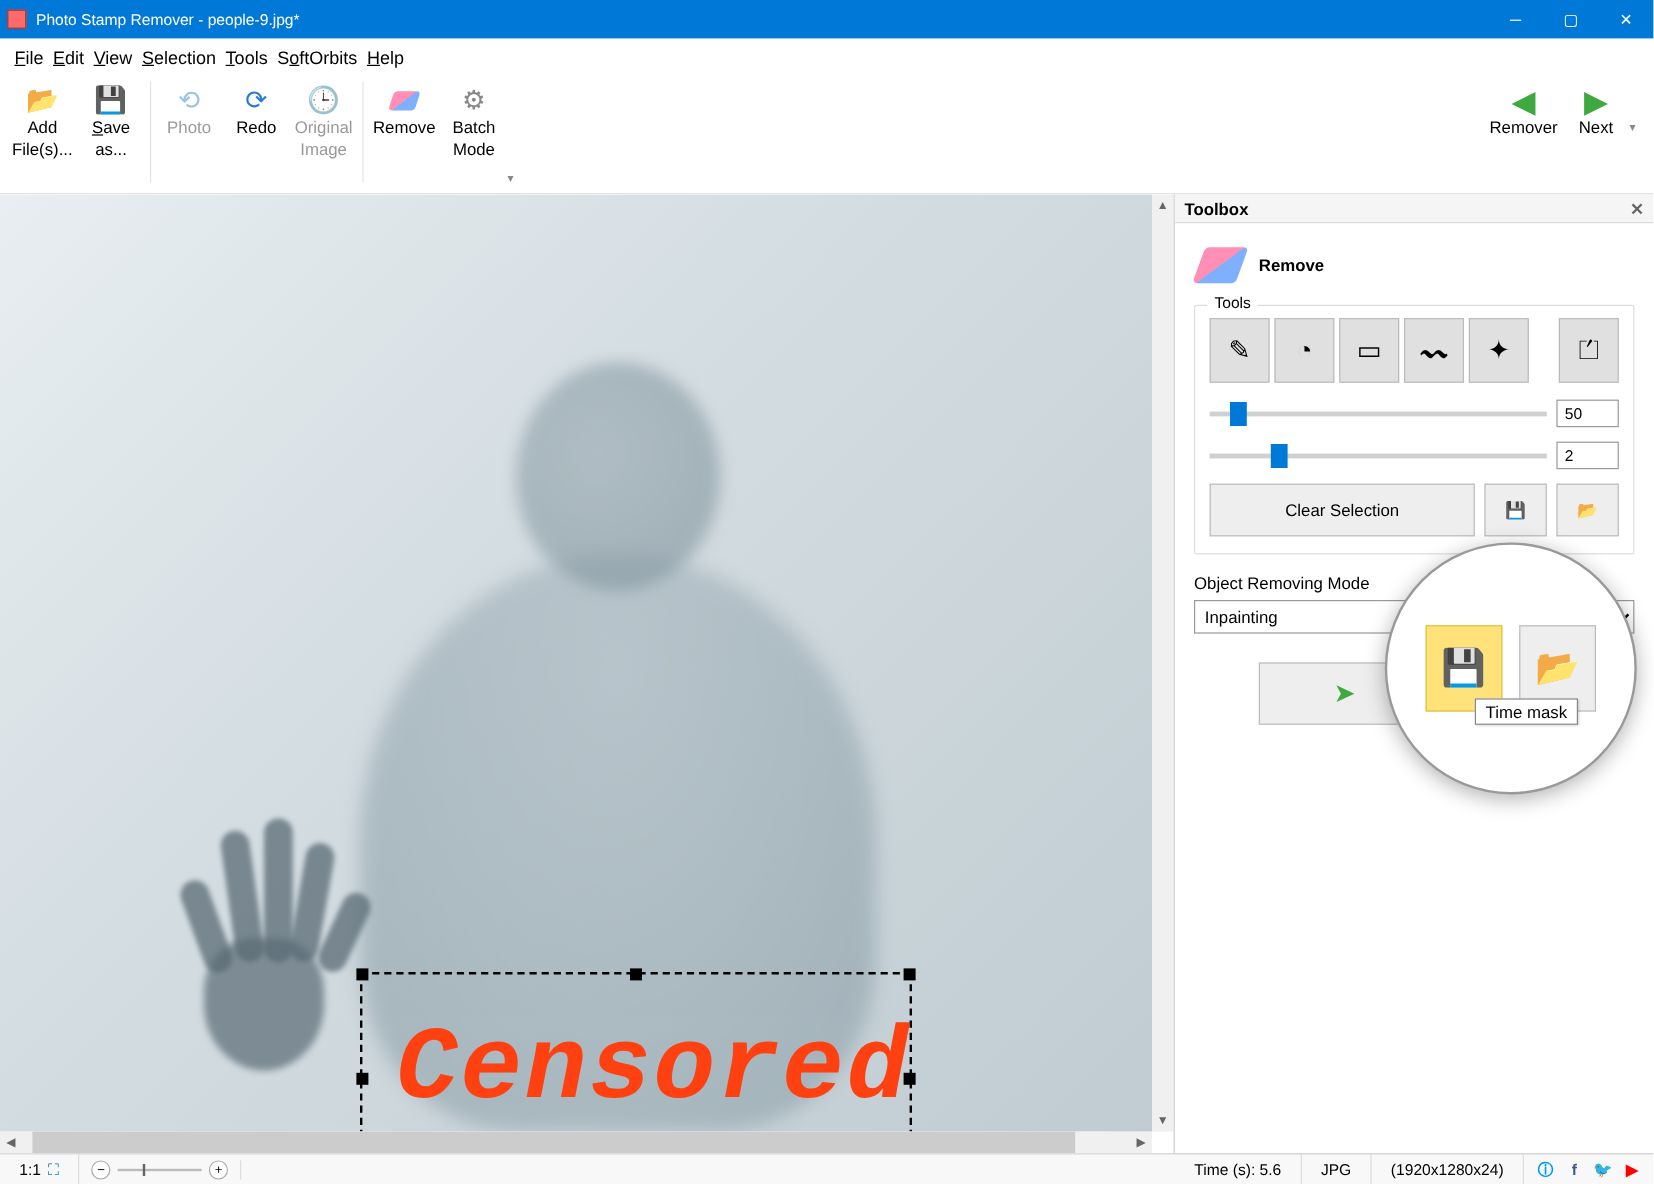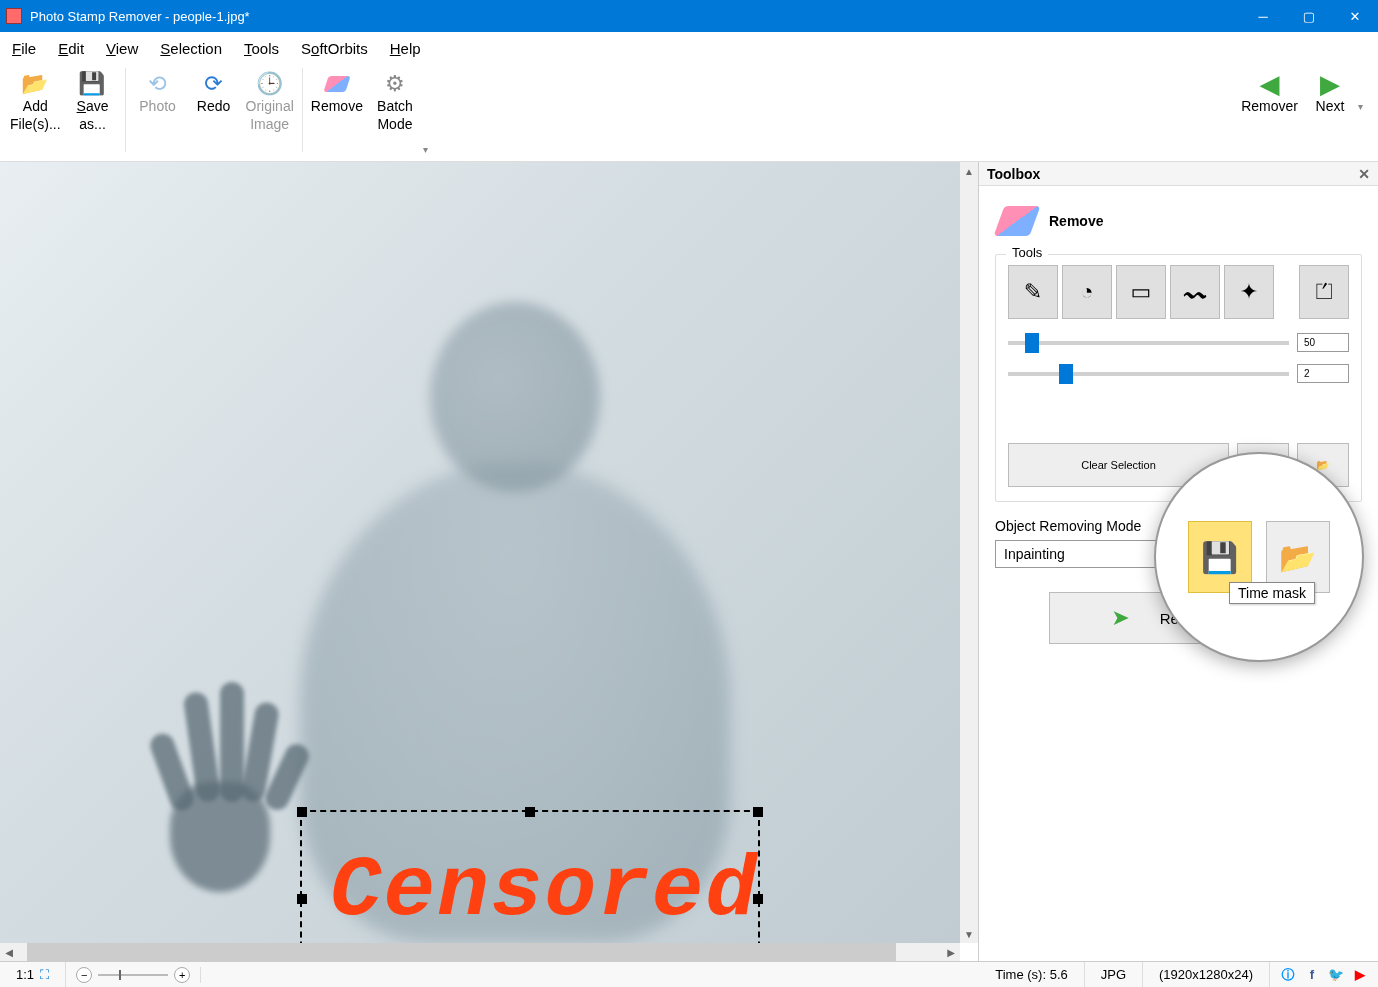--- a/index.html
+++ b/index.html
@@ -4,21 +4,21 @@
 <style>
 *{box-sizing:border-box;margin:0;padding:0;font-family:'Segoe UI',Tahoma,sans-serif;}
 html,body{width:1378px;height:987px;overflow:hidden;background:#fff;}
 
 .titlebar{height:32px;background:#0078d7;color:#fff;display:flex;align-items:center;padding-left:6px;}
 .titlebar .app-icon{width:16px;height:16px;background:#ff6b6b;border:1px solid #933;margin-right:8px;}
 .titlebar .title{font-size:13px;flex:1;}
 .titlebar .win-ctrl{display:flex;}
 .titlebar .win-btn{width:46px;height:32px;display:flex;align-items:center;justify-content:center;font-size:13px;cursor:pointer;}
 
-.menubar{height:32px;display:flex;align-items:center;padding:16px 8px;gap:14px;font-size:15px;}
+.menubar{height:32px;display:flex;align-items:center;padding:16px 8px;font-size:15px;}
 .menubar .mi{cursor:pointer;padding:2px 4px;}
 .menubar .mi u{text-decoration:underline;}
 
 .toolbar{height:98px;display:flex;align-items:flex-start;padding:4px 6px 0;border-bottom:1px solid #ddd;position:relative;}
 .tool-btn{display:flex;flex-direction:column;align-items:center;justify-content:flex-start;min-width:56px;padding:2px 4px;cursor:pointer;text-align:center;font-size:14px;line-height:1.25;}
 .tool-btn .ico{width:28px;height:28px;display:flex;align-items:center;justify-content:center;font-size:22px;}
 .tool-btn.disabled{color:#999;}
 .tool-sep{width:1px;height:84px;background:#e4e4e4;margin:0 4px;}
 .toolbar .nav-group{margin-left:auto;display:flex;}
 .dropdown-indicator{width:14px;font-size:10px;color:#888;align-self:flex-end;margin-bottom:6px;cursor:pointer;}
@@ -56,23 +56,23 @@
 .tbx-title{display:flex;align-items:center;gap:14px;padding:6px 4px 18px;}
 .eraser{width:36px;height:30px;background:linear-gradient(135deg,#ff8fb5 50%,#7eb0ff 50%);transform:skew(-20deg);border-radius:4px;}
 .group{border:1px solid #ddd;border-radius:2px;padding:10px 12px 14px;margin-bottom:16px;position:relative;}
 .group-label{position:absolute;top:-10px;left:10px;background:#fff;padding:0 6px;font-size:13px;}
 .tool-row{display:flex;gap:4px;margin-bottom:14px;}
 .tbtn{width:50px;height:54px;border:1px solid #bbb;background:#e0e0e0;display:flex;align-items:center;justify-content:center;font-size:22px;cursor:pointer;}
 .tbtn.far{margin-left:auto;}
 .slider-row{display:flex;align-items:center;gap:8px;margin:6px 0 12px;}
 .slider-track{flex:1;height:4px;background:#d0d0d0;position:relative;}
 .slider-thumb{position:absolute;top:-8px;width:14px;height:20px;background:#0078d7;}
-.slider-val{width:52px;border:1px solid #999;padding:3px 6px;font-size:10px;text-align:left;}
+.slider-val{width:52px;border:1px solid #999;padding:3px 6px;font-size:13px;text-align:left;}
 .btn-row{display:flex;gap:8px;}
-.btn{flex:1;height:44px;border:1px solid #bbb;background:#eee;cursor:pointer;font-size:11px;display:flex;align-items:center;justify-content:center;margin-top:48px;}
+.btn{flex:1;height:44px;border:1px solid #bbb;background:#eee;cursor:pointer;font-size:14px;display:flex;align-items:center;justify-content:center;}
 .ico-btn{width:52px;flex:0 0 52px;}
 .select-row select{width:100%;height:28px;border:1px solid #999;font-size:14px;padding:0 4px;background:#fff;}
 .remove-btn{width:260px;height:52px;margin:24px auto 0;border:1px solid #bbb;background:#eee;display:flex;align-items:center;justify-content:center;gap:30px;cursor:pointer;font-size:15px;}
 .remove-btn .arrow{color:#3fa83f;font-size:22px;margin-left:-30px;}
 
 .magnify{position:absolute;width:210px;height:210px;border:2px solid #999;border-radius:50%;background:#fff;box-shadow:0 4px 18px rgba(0,0,0,.3);display:flex;align-items:center;justify-content:center;gap:14px;}
 .magnify .mb{width:64px;height:72px;border:1px solid #bbb;display:flex;align-items:center;justify-content:center;font-size:30px;background:#eee;}
 .magnify .mb.hl{background:#ffe27a;border-color:#e0bf3f;}
 .tooltip{position:absolute;background:#fff;border:1px solid #888;padding:2px 8px;font-size:14px;box-shadow:1px 1px 2px rgba(0,0,0,.2);}
 
@@ -84,21 +84,21 @@
 .zoom-thumb{position:absolute;left:30%;top:-4px;width:2px;height:10px;background:#666;}
 .sb-spacer{flex:1;}
 .sb-icons{display:flex;gap:8px;padding:0 10px;align-items:center;}
 .sb-ico{width:16px;height:16px;display:flex;align-items:center;justify-content:center;font-size:13px;font-weight:bold;cursor:pointer;}
 </style>
 </head>
 <body>
 
 <div class="titlebar">
   <div class="app-icon"></div>
-  <div class="title">Photo Stamp Remover - people-1.jpg*</div>
+  <div class="title">Photo Stamp Remover - people-9.jpg*</div>
   <div class="win-ctrl">
     <div class="win-btn">─</div>
     <div class="win-btn">▢</div>
     <div class="win-btn close">✕</div>
   </div>
 </div>
 
 <div class="menubar">
   <span class="mi"><u>F</u>ile</span>
   <span class="mi"><u>E</u>dit</span>

